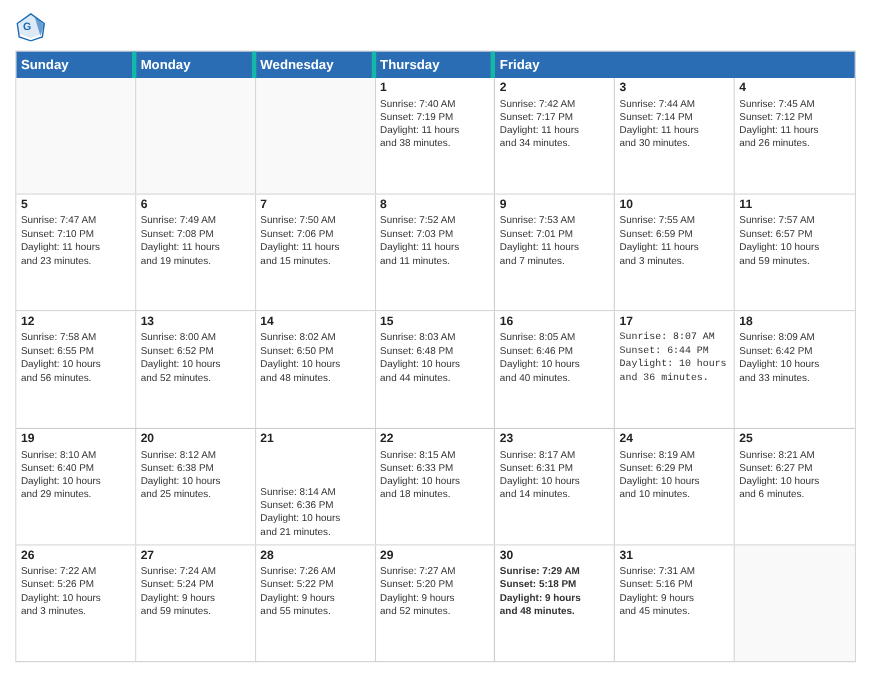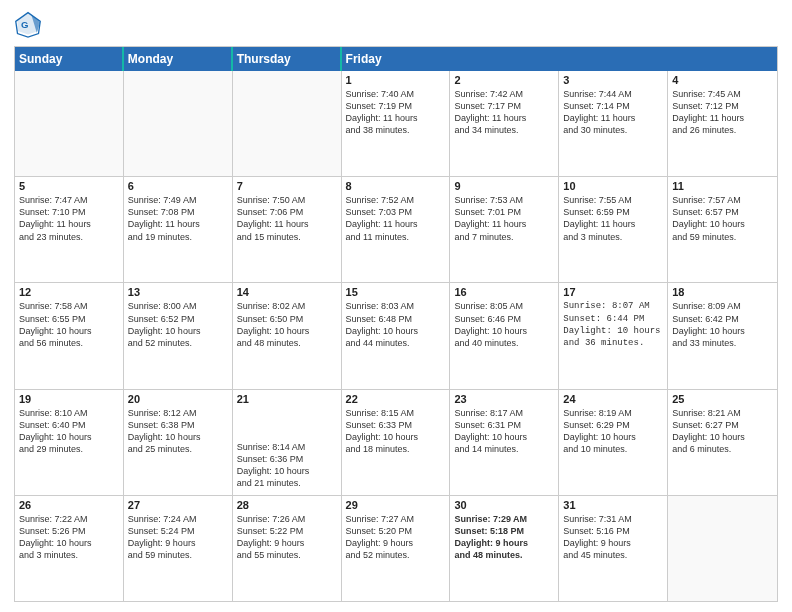--- a/index.html
+++ b/index.html
@@ -71,21 +71,21 @@
       display: grid;
       grid-template-columns: repeat(7, 1fr);
       background-color: #2a6db5;
     }
     .cal-header-cell {
       color: #fff;
       font-size: 12px;
       font-weight: bold;
       padding: 5px 4px;
       text-align: left;
-      border-right: 2px solid #14b8a6;
+      border-right: 4px solid #14b8a6;
     }
     .cal-header-cell:last-child { border-right: none; }
     .cal-body {
       flex: 1;
       display: flex;
       flex-direction: column;
     }
     .cal-row {
       display: grid;
       grid-template-columns: repeat(7, 1fr);
@@ -137,20 +137,21 @@
     <div class="title-block">
       <h1></h1>
       <h2></h2>
     </div>
   </div>
 
   <div class="calendar">
     <div class="cal-header">
     <div class="cal-header-cell">Sunday</div>
         <div class="cal-header-cell">Monday</div>
+        <div class="cal-header-cell">Wednesday</div>
         <div class="cal-header-cell">Thursday</div>
         <div class="cal-header-cell">Friday</div>
       </div>
     <div class="cal-body">
     <div class="cal-row">
           <div class="cal-cell empty"></div>
           <div class="cal-cell empty"></div>
           <div class="cal-cell empty"></div>
           <div class="cal-cell">
             <span class="day-num">1</span>

